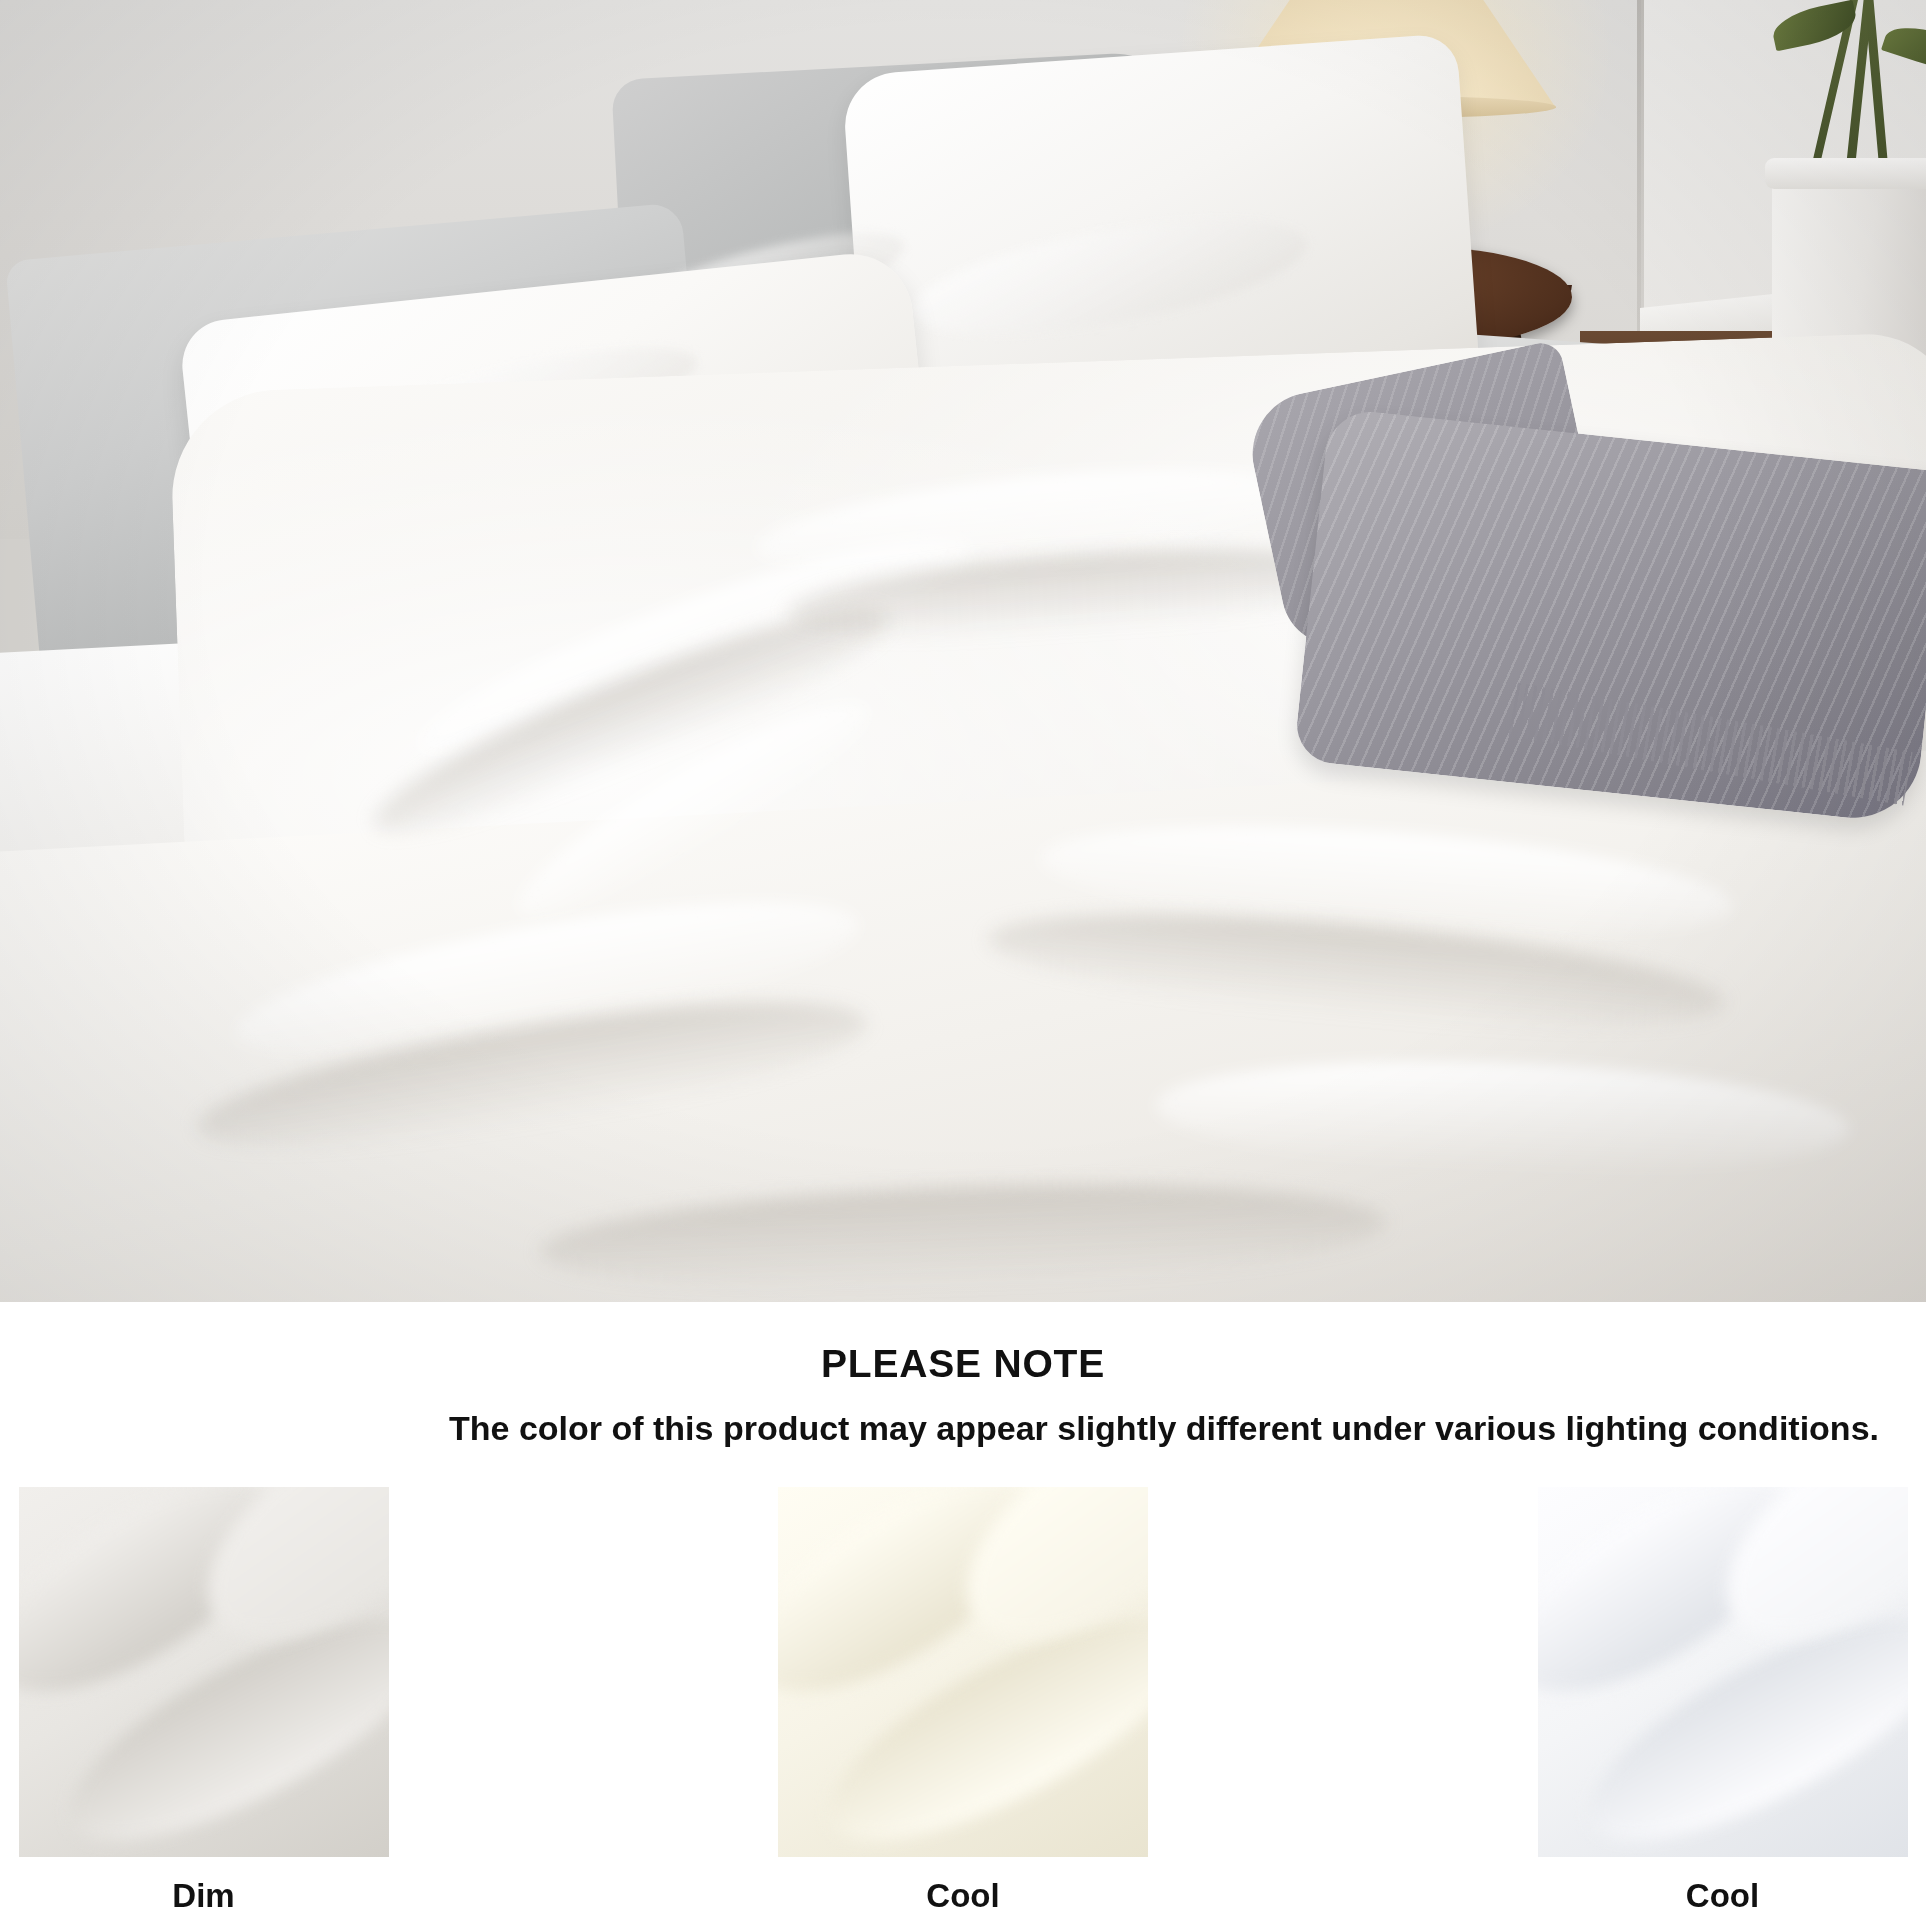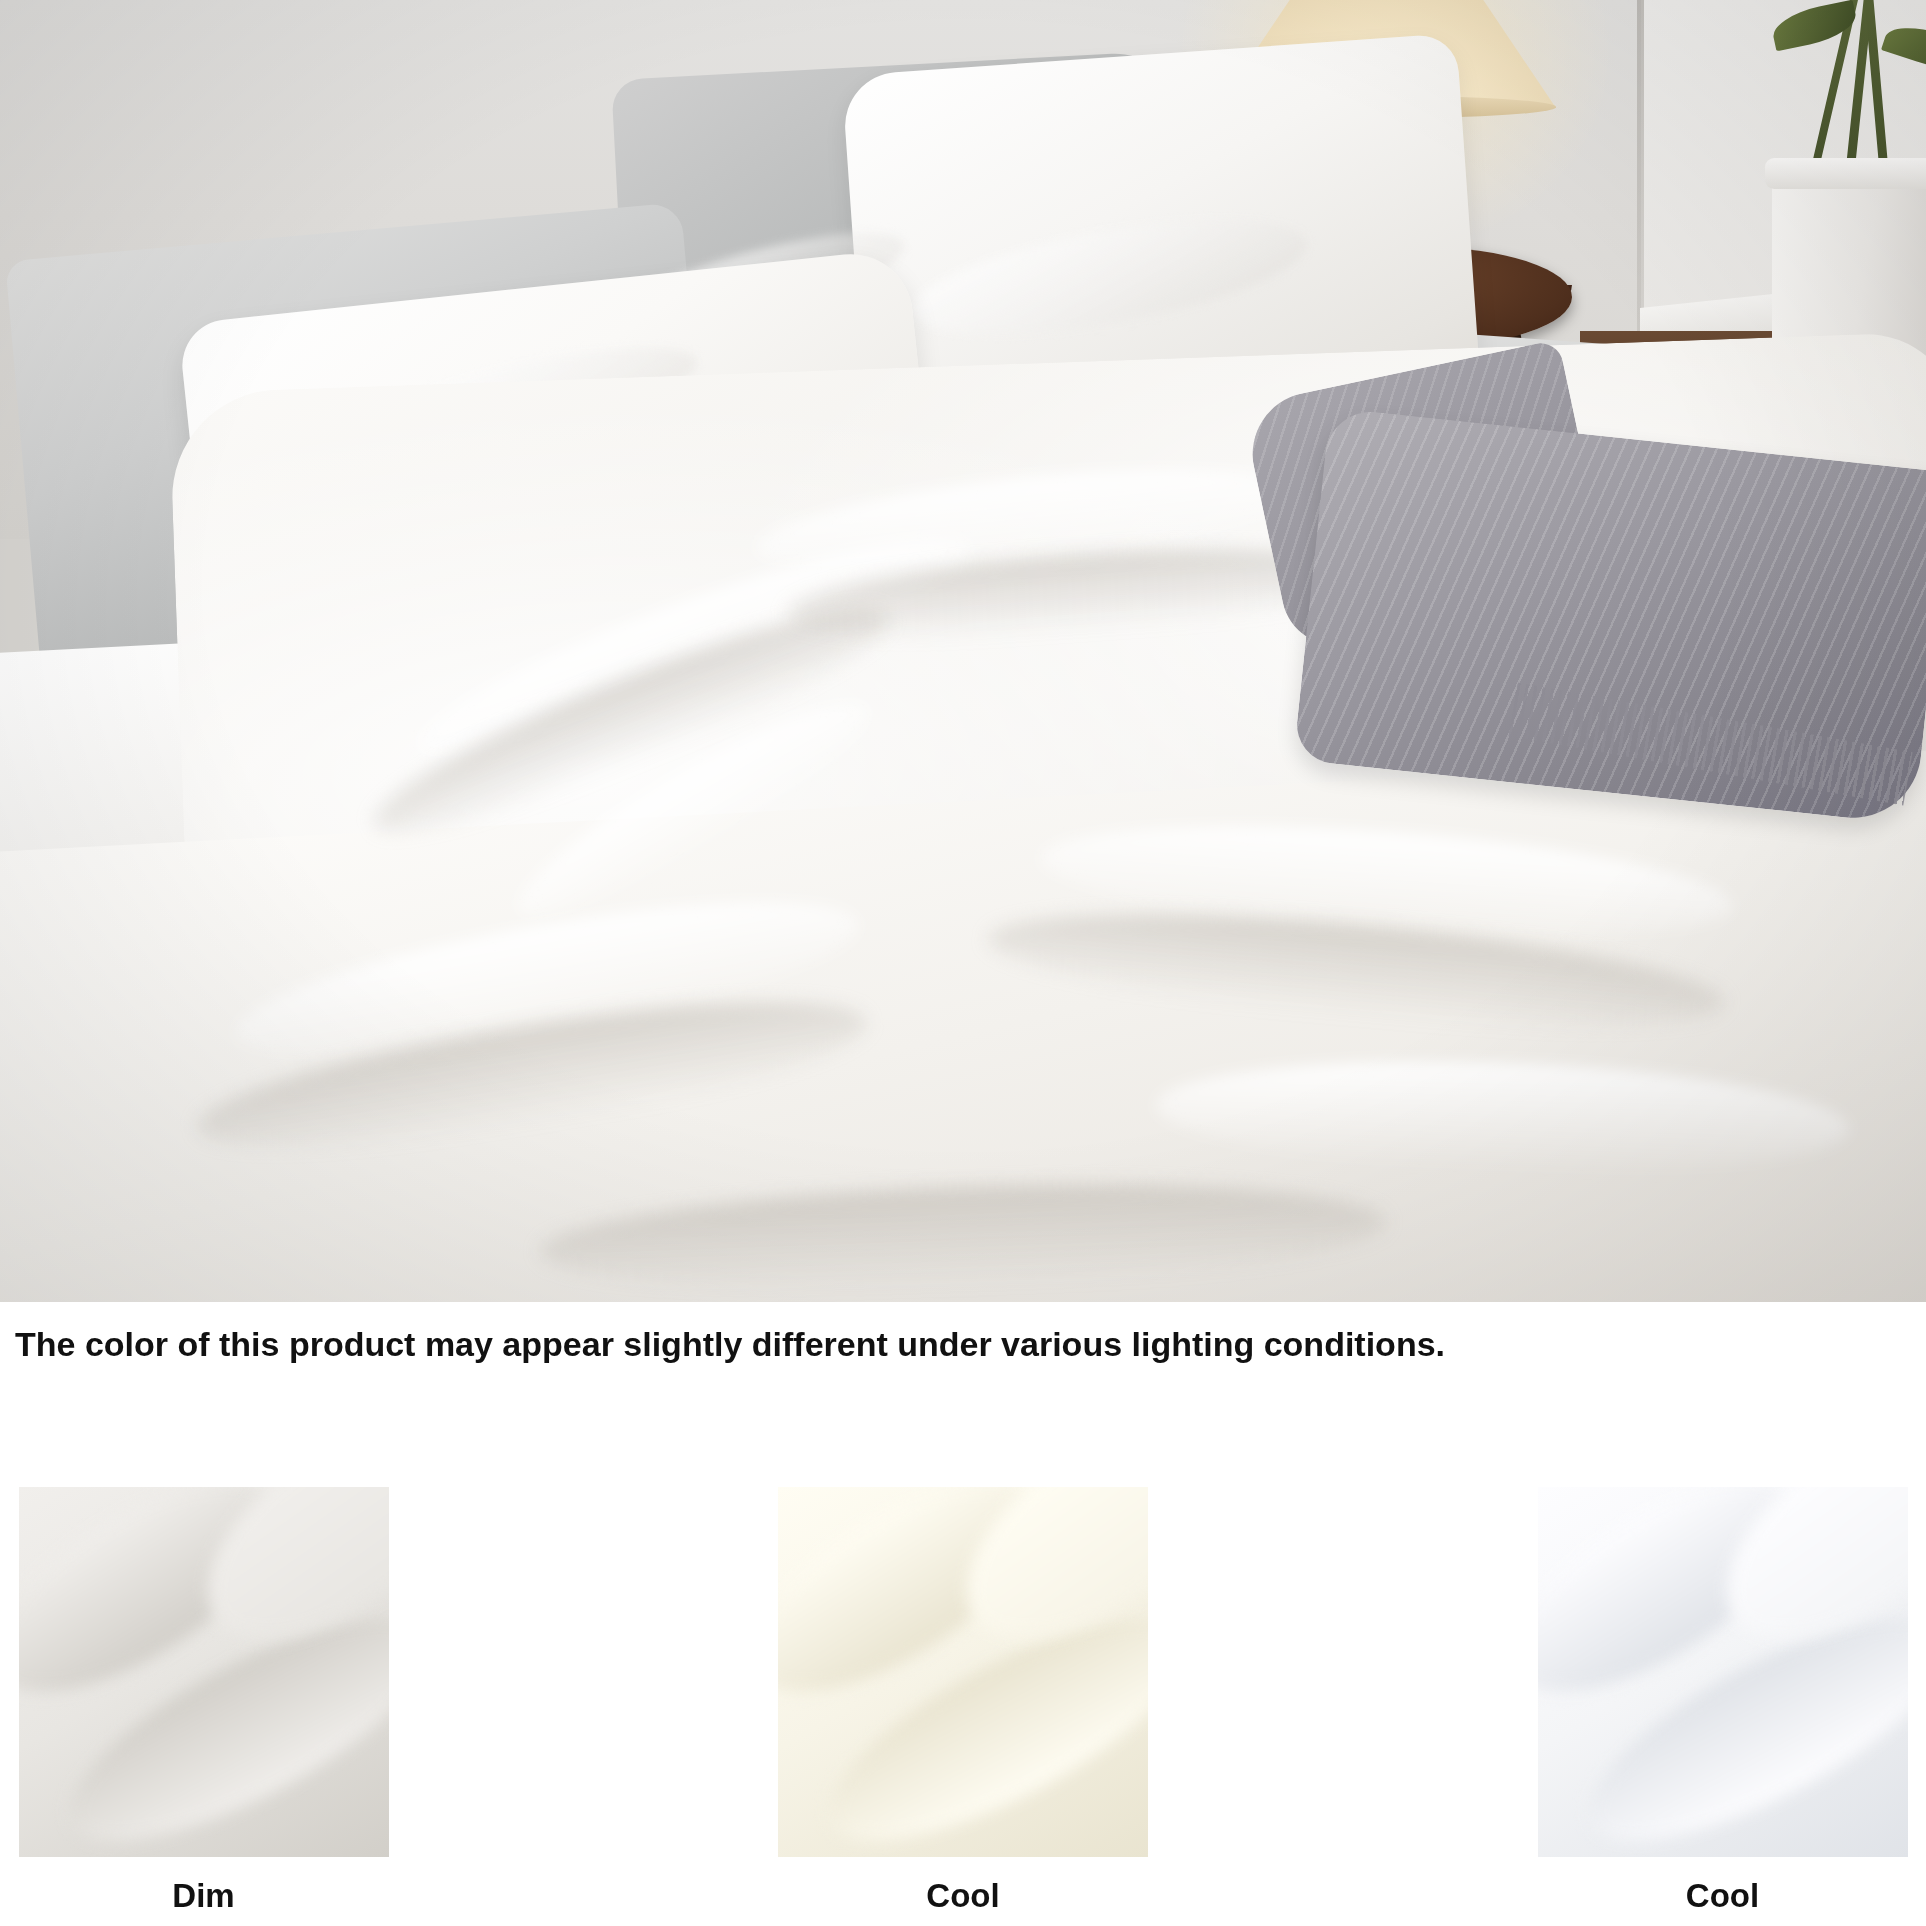--- a/index.html
+++ b/index.html
@@ -307,26 +307,26 @@
   }
   .note-title {
     text-align: center;
     font-size: 39px;
     font-weight: bold;
     color: #111111;
     letter-spacing: 0.8px;
     margin-top: 40px;
   }
   .note-sub {
-    text-align: left;
+    text-align: right;
     font-size: 34px;
     font-weight: bold;
     color: #111111;
     margin-top: 23px;
-    padding: 0 15px;
+    padding: 0 47px;
     white-space: nowrap;
   }
 
   .swatches {
     position: absolute;
     left: 18.5px;
     top: 185px;
     width: 1889px;
     display: flex;
     justify-content: space-between;
@@ -422,20 +422,21 @@
 
       <div class="throw2"></div>
       <div class="throw"></div>
       <div class="throw-fringe"></div>
 
       <div class="hero-vignette"></div>
     </div>
   </div>
 
   <div class="note">
+    <div class="note-title">PLEASE NOTE</div>
     <div class="note-sub">The color of this product may appear slightly different under various lighting conditions.</div>
 
     <div class="swatches">
 
       <div class="swatch">
         <div class="swatch-img" id="sw0" style="background: linear-gradient(150deg, rgb(241, 239, 236) 0%, rgb(232, 230, 226) 45%, rgb(210, 207, 201) 100%);">
           <div class="sw-fold-a" style="left: -46px; top: 31px; width: 324px; height: 139px; transform: rotate(-32deg); background: linear-gradient(rgb(241, 239, 236), rgb(210, 207, 201));"></div>
           <div class="sw-fold-b" style="left: 31px; top: 177px; width: 401px; height: 131px; transform: rotate(-28deg); background: linear-gradient(rgb(210, 207, 201), rgb(241, 239, 236));"></div>
           <div class="sw-fold-c" style="left: 170px; top: -31px; width: 293px; height: 154px; transform: rotate(-35deg); background: linear-gradient(rgb(241, 239, 236), rgb(232, 230, 226));"></div>
         </div>

